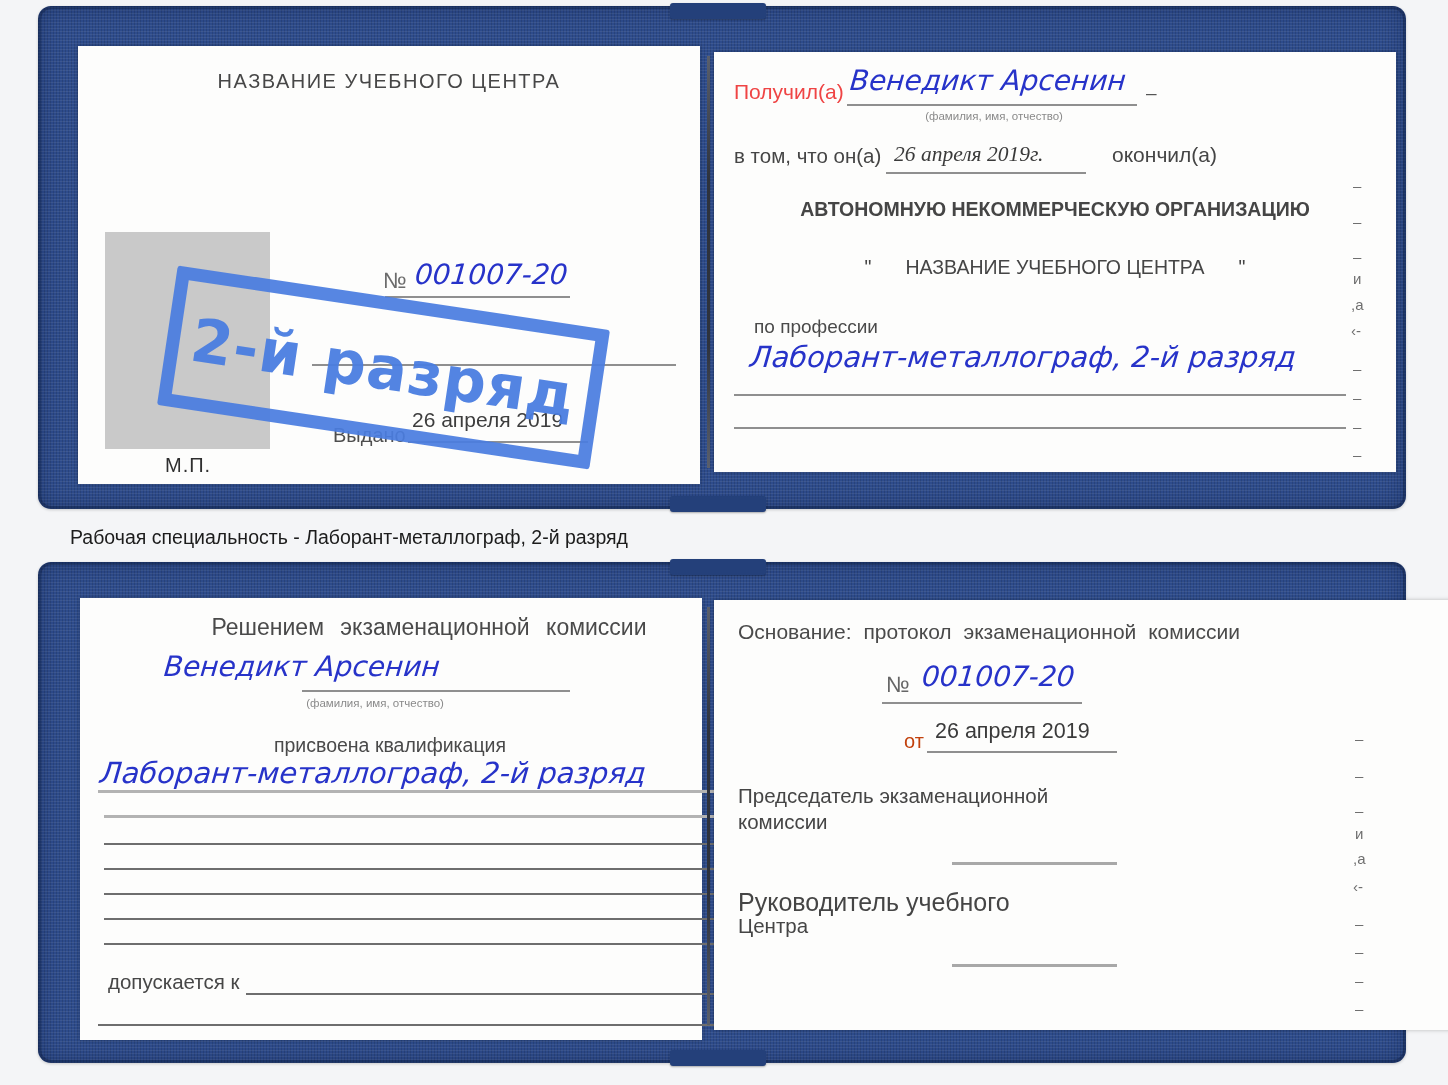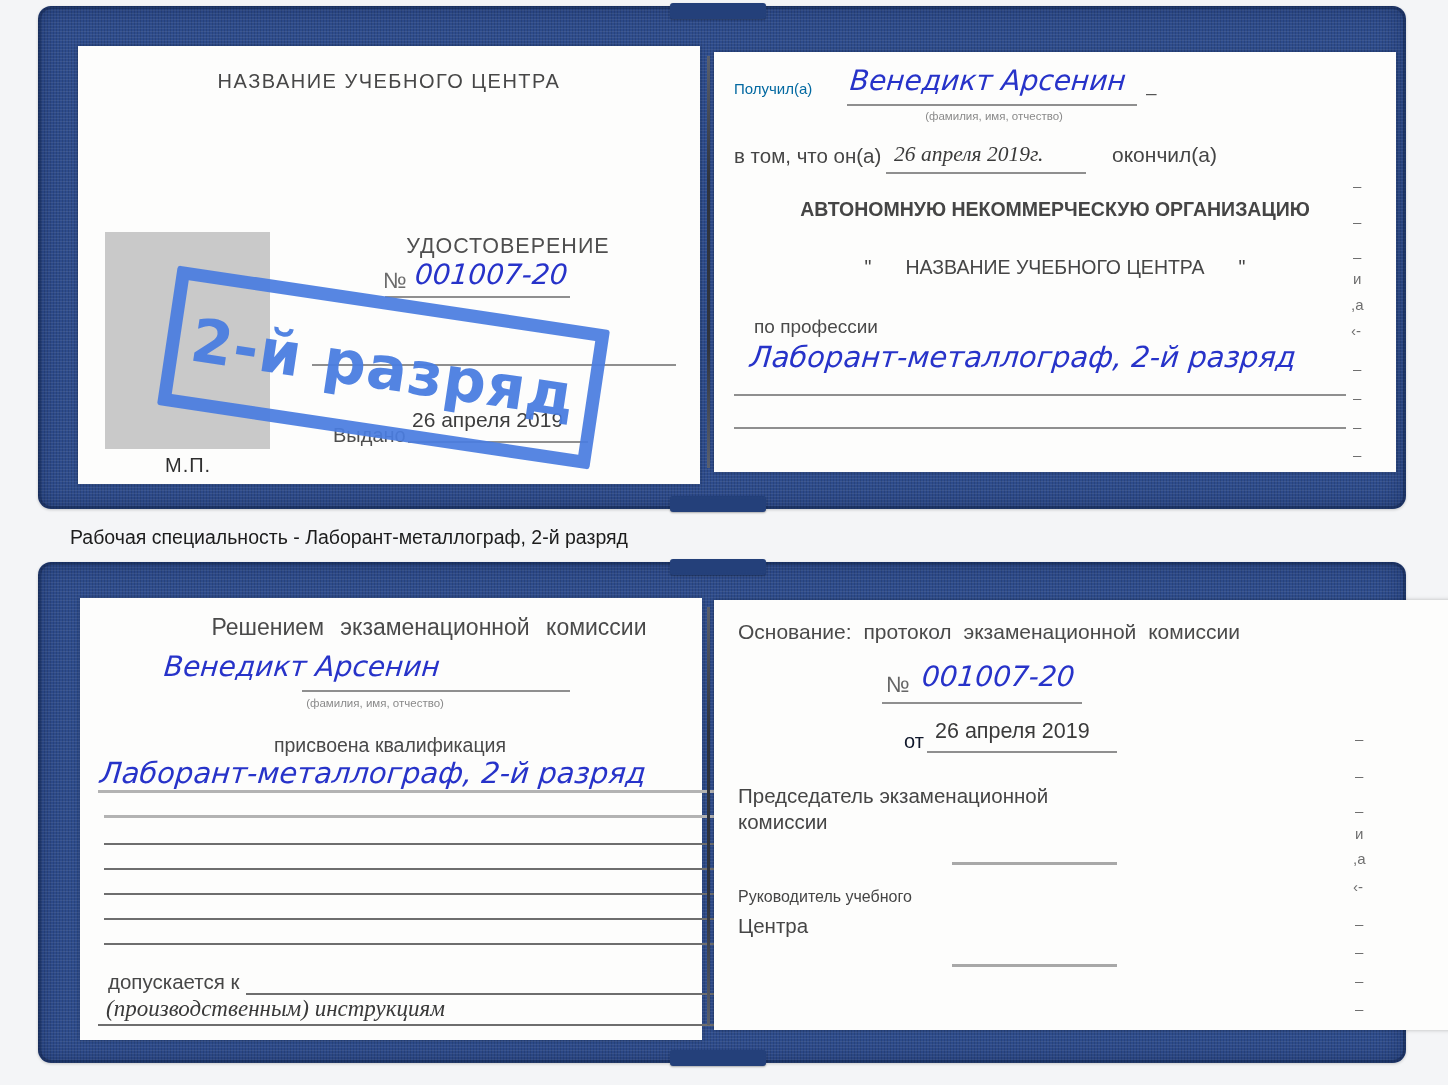--- a/index.html
+++ b/index.html
@@ -93,21 +93,20 @@
 
   <div class="spread spread-top">
     <div class="spine-tab top"></div>
     <div class="spine-tab bottom"></div>
 
     <div class="page" style="left:40px;top:40px;width:622px;height:438px;">
       <div class="t t-center" style="left:0;top:24px;width:622px;font-size:20px;letter-spacing:1.5px;color:#474747;">НАЗВАНИЕ УЧЕБНОГО ЦЕНТРА</div>
 
       <div class="photo-box" style="left:27px;top:186px;width:165px;height:217px;"></div>
 
-      <div class="t t-center" style="left:270px;top:188px;width:320px;font-size:21.5px;letter-spacing:1px;color:#4f4f4f;">УДОСТОВЕРЕНИЕ</div>
 
       <div class="t" style="left:305px;top:222px;font-size:22px;color:#6b6b6b;">№</div>
       <div class="hand" style="left:337px;top:212px;font-size:28px;">001007-20</div>
       <div class="line" style="left:307px;top:250px;width:185px;"></div>
 
       <div class="line" style="left:234px;top:318px;width:364px;"></div>
 
       <div class="t" style="left:334px;top:362px;font-size:21px;color:#3d3d3d;">26 апреля 2019</div>
       <div class="t" style="left:255px;top:378px;font-size:20px;color:#4e4e4e;">Выдано</div>
       <div class="line" style="left:330px;top:395px;width:180px;"></div>
@@ -115,21 +114,21 @@
       <div class="t" style="left:87px;top:408px;font-size:20px;letter-spacing:1px;color:#2f2f2f;">М.П.</div>
 
       <div class="stamp">
         <span class="stamp-text">2-й разряд</span>
       </div>
     </div>
 
     <div class="crease" style="left:669px;top:50px;height:412px;"></div>
 
     <div class="page" style="left:676px;top:46px;width:682px;height:420px;">
-      <div class="t" style="left:20px;top:28px;font-size:15px;color:#0369a1;">Получил(а)</div>
+      <div class="t" style="left:20px;top:28px;font-size:21px;color:#ef4444;">Получил(а)</div>
       <div class="hand" style="left:136px;top:12px;font-size:28px;">Венедикт Арсенин</div>
       <div class="line" style="left:133px;top:52px;width:290px;"></div>
       <div class="hint" style="left:150px;top:58px;width:260px;">(фамилия, имя, отчество)</div>
       <div class="t" style="left:432px;top:30px;font-size:19px;color:#555;">–</div>
 
       <div class="t" style="left:20px;top:92px;font-size:20.5px;color:#454545;">в том, что он(а)</div>
       <div class="serif-it" style="left:180px;top:90px;font-size:21.5px;">26 апреля 2019г.</div>
       <div class="line" style="left:172px;top:120px;width:200px;"></div>
       <div class="t" style="left:398px;top:91px;font-size:21px;color:#454545;">окончил(а)</div>
 
@@ -179,42 +178,41 @@
       <div class="line-light" style="left:18px;top:192px;width:648px;"></div>
       <div class="line-light" style="left:24px;top:217px;width:645px;"></div>
       <div class="line-dark" style="left:24px;top:245px;width:640px;"></div>
       <div class="line-dark" style="left:24px;top:270px;width:640px;"></div>
       <div class="line-dark" style="left:24px;top:295px;width:640px;"></div>
       <div class="line-dark" style="left:24px;top:320px;width:640px;"></div>
       <div class="line-dark" style="left:24px;top:345px;width:640px;"></div>
 
       <div class="t" style="left:28px;top:372px;font-size:20.5px;color:#474747;">допускается к</div>
       <div class="line-dark" style="left:166px;top:395px;width:478px;"></div>
-      <div class="serif-it" style="left:26px;top:398px;font-size:23px;">(производственным) инструкциям</div>
       <div class="line-dark" style="left:18px;top:426px;width:650px;"></div>
     </div>
 
     <div class="crease" style="left:669px;top:45px;height:418px;"></div>
 
     <div class="page" style="left:676px;top:38px;width:780px;height:430px;">
       <div class="t" style="left:24px;top:20px;font-size:21px;word-spacing:6px;color:#4a4a4a;">Основание:  протокол  экзаменационной  комиссии</div>
 
       <div class="t" style="left:172px;top:72px;font-size:22px;color:#666;">№</div>
       <div class="hand" style="left:208px;top:60px;font-size:28px;">001007-20</div>
       <div class="line" style="left:168px;top:102px;width:200px;"></div>
 
-      <div class="t" style="left:190px;top:130px;font-size:20px;color:#0f172a;">от</div>
+      <div class="t" style="left:190px;top:130px;font-size:20px;color:#c2410c;">от</div>
       <div class="t" style="left:221px;top:119px;font-size:21.5px;color:#3a3a3a;">26 апреля 2019</div>
       <div class="line" style="left:213px;top:151px;width:190px;"></div>
 
       <div class="t" style="left:24px;top:184px;font-size:20.5px;color:#454545;">Председатель экзаменационной</div>
       <div class="t" style="left:24px;top:210px;font-size:20.5px;color:#454545;">комиссии</div>
       <div class="line-light" style="left:238px;top:262px;width:165px;background:#a8a8a8;"></div>
 
-      <div class="t" style="left:24px;top:288px;font-size:16px;color:#454545;">Руководитель учебного</div>
+      <div class="t" style="left:24px;top:288px;font-size:25px;color:#454545;">Руководитель учебного</div>
       <div class="t" style="left:24px;top:314px;font-size:20.5px;color:#454545;">Центра</div>
       <div class="line-light" style="left:238px;top:364px;width:165px;background:#a8a8a8;"></div>
 
       <div>
         <span class="edge-mark" style="left:641px;top:130px;">–</span>
         <span class="edge-mark" style="left:641px;top:167px;">–</span>
         <span class="edge-mark" style="left:641px;top:202px;">–</span>
         <span class="edge-mark" style="left:641px;top:225px;">и</span>
         <span class="edge-mark" style="left:639px;top:250px;">,а</span>
         <span class="edge-mark" style="left:639px;top:278px;">‹-</span>

